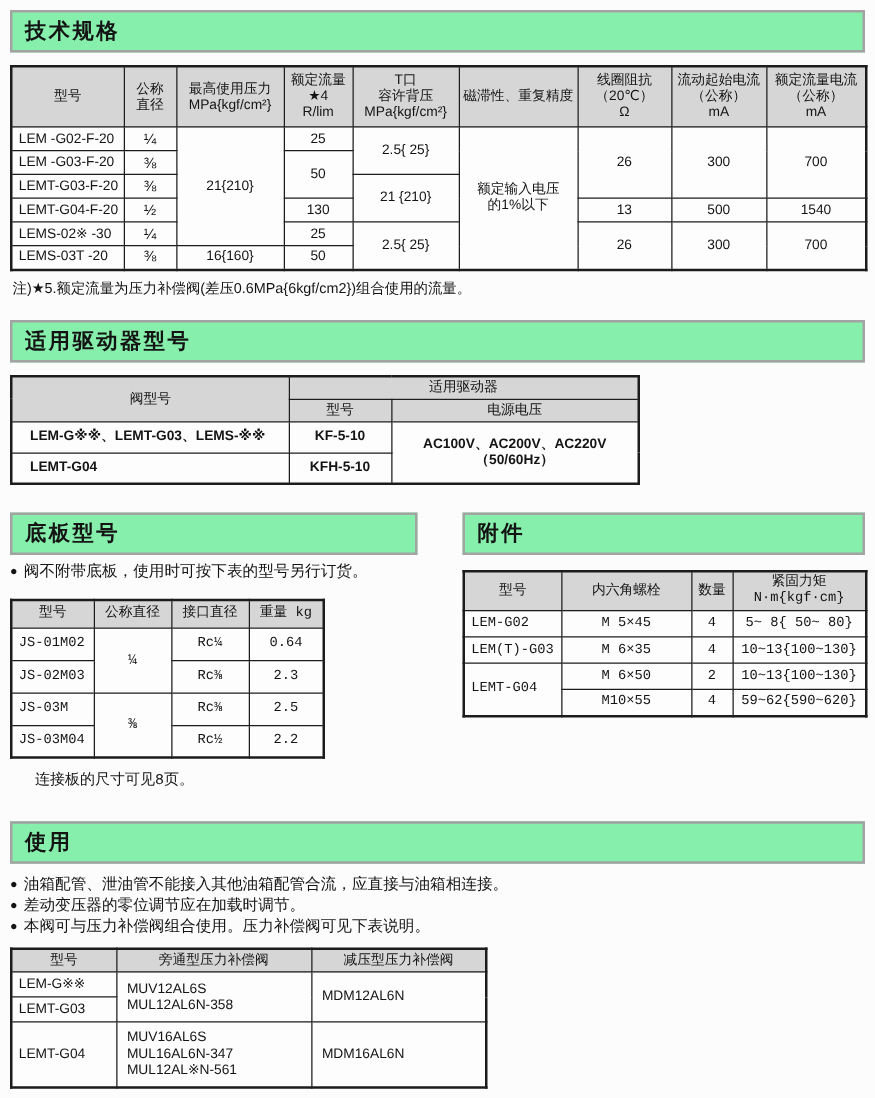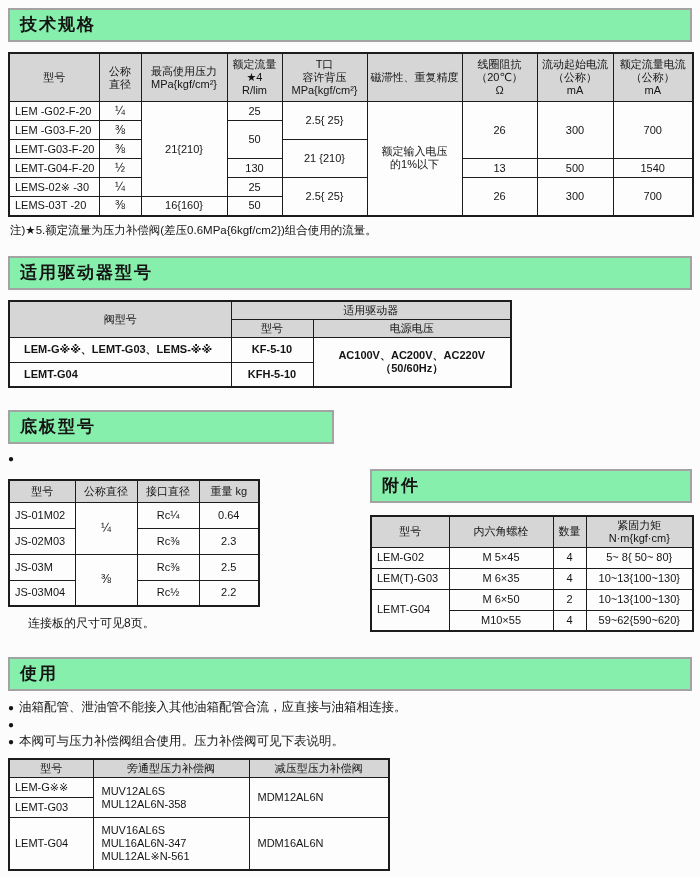--- a/index.html
+++ b/index.html
@@ -32,21 +32,21 @@
   }
   table { border:2px solid #1c1c1c; }
   th { background:#d6d6d6; }
   .pre { white-space:pre-line; }
   .left { text-align:left; padding-left:5px; }
   .frac { font-size:12px; }
   .note-line { font-size:11.5px; margin:6px 0 0 2px; }
   .bullet-line { font-size:12.5px; line-height:17px; display:flex; gap:5px; }
   .bullet-line .marker { font-size:10px; line-height:17px; }
   .section-gap { margin-top:18px; }
-  .cols { display:flex; gap:36px; align-items:flex-end; margin-top:22px; }
+  .cols { display:flex; gap:36px; align-items:flex-start; margin-top:22px;font-family:Liberation Mono, monospace; }
   .col-left { width:327px; }
   .col-right { width:322px; }
   .spec-table td { height:19px; }
   .spec-table th { padding:4px 2px; }
   .driver-table th { padding:2px; }
   .driver-table td { height:25px;font-weight:bold; }
   .base-table td { height:26px; }
   .base-table th { height:22px; }
   .acc-table td { height:21px;margin-left:22px; }
   .usage-wrap { position:relative; margin-top:8px; }
@@ -176,20 +176,21 @@
     <td>KFH-5-10</td>
   </tr>
 </tbody>
   </table>
 
 <div class="cols">
   <div class="col-left">
     <div class="title-box">底板型号</div>
     <div class="bullet-line mt6">
       <span class="marker">●</span>
+      <span>阀不附带底板，使用时可按下表的型号另行订货。</span>
     </div>
     <table class="base-table mt12" style="width:250px">
       <colgroup>
           <col style="width:66px">
           <col style="width:62px">
           <col style="width:62px">
           <col style="width:60px">
         </colgroup>
       <tbody>
           <tr>
@@ -271,20 +272,21 @@
 
 <div class="title-box w-full" style="margin-top:25px">使用</div>
 
 <div class="mt8">
   <div class="bullet-line">
     <span class="marker">●</span>
     <span>油箱配管、泄油管不能接入其他油箱配管合流，应直接与油箱相连接。</span>
   </div>
   <div class="bullet-line">
     <span class="marker">●</span>
+    <span>差动变压器的零位调节应在加载时调节。</span>
   </div>
   <div class="bullet-line">
     <span class="marker">●</span>
     <span>本阀可与压力补偿阀组合使用。压力补偿阀可见下表说明。</span>
   </div>
 </div>
 
 <div class="usage-wrap">
   <table class="usage-table" style="width:380px">
     <colgroup>

